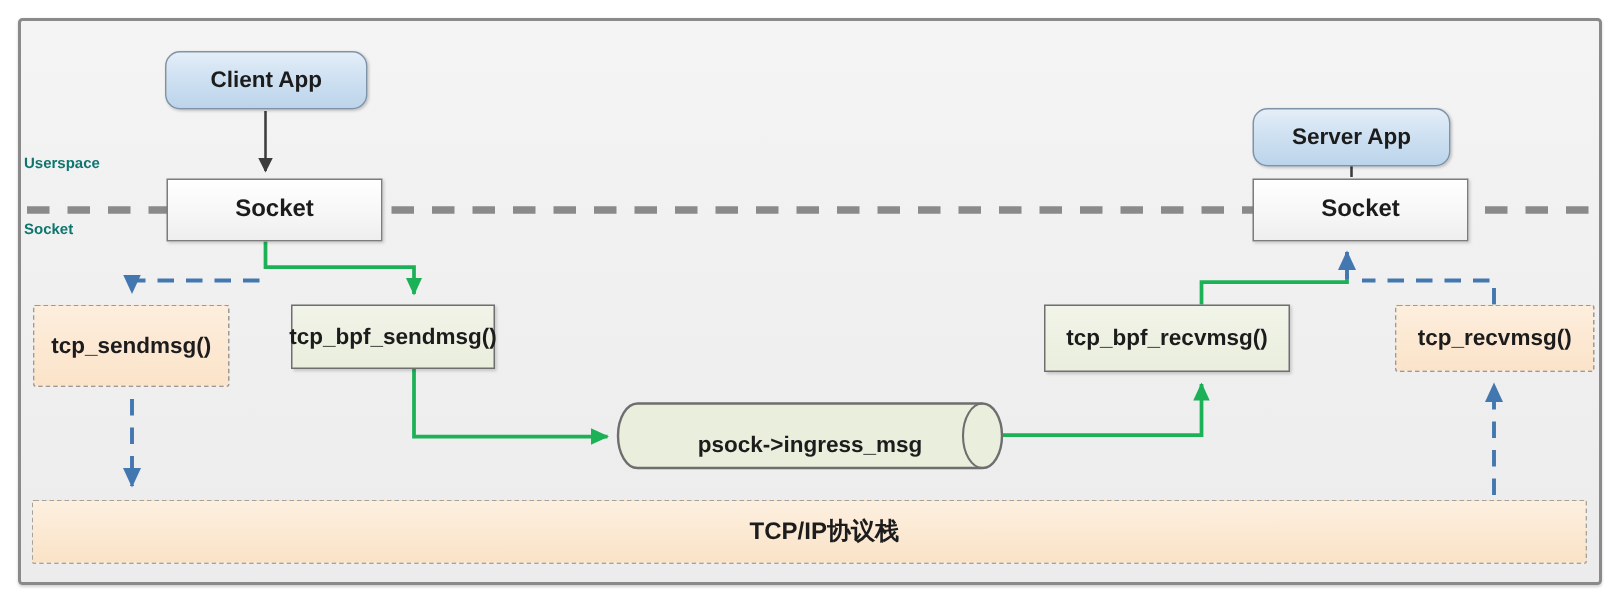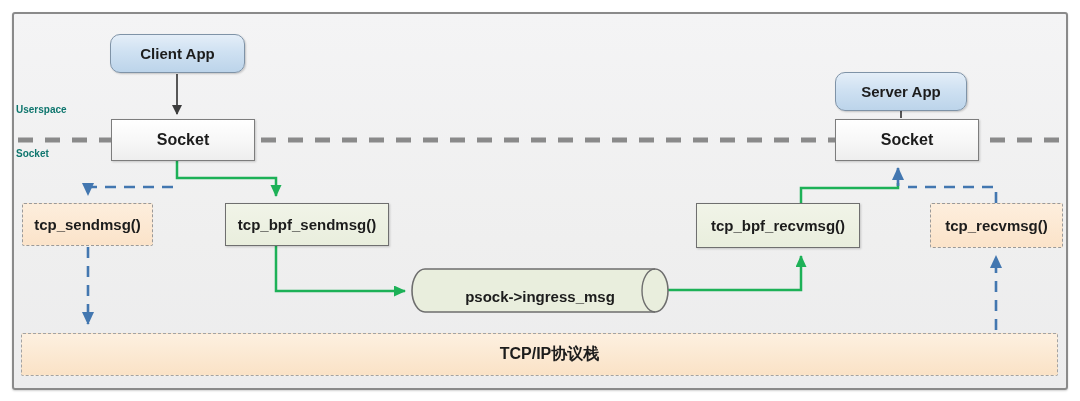--- a/index.html
+++ b/index.html
@@ -15,21 +15,21 @@
   .node{position:absolute;z-index:3;display:flex;align-items:center;justify-content:center;
         box-sizing:border-box;color:#1c1c1c;text-align:center;}
   .app{width:135px;height:39px;border:1.6px solid #7f93a7;border-radius:10px;
        background:linear-gradient(180deg,#e4eef8 0%,#cfe1f2 45%,#bcd4ea 100%);
        font-size:15px;font-weight:600;box-shadow:1px 1px 2px rgba(0,0,0,.2);}
   .socket{width:144px;height:42px;border:1.6px solid #7d7d7d;
           background:linear-gradient(180deg,#ffffff 0%,#f6f6f6 60%,#eeeeee 100%);
           font-size:16px;font-weight:600;box-shadow:1px 1px 2px rgba(0,0,0,.18);}
   .fn-green{height:43px;border:1.5px solid #6f6f6f;background:linear-gradient(180deg,#f1f4e8 0%,#e9eedd 100%);
             font-size:15px;font-weight:700;box-shadow:1px 1px 2px rgba(0,0,0,.18);}
-  .fn-peach{height:43px;border:1.6px dashed #9a9a9a;border-radius:2px;
+  .fn-peach{height:55px;border:1.6px dashed #9a9a9a;border-radius:2px;
             background:linear-gradient(180deg,#fdeedd 0%,#fbe3c9 100%);
             font-size:15px;font-weight:700;}
   .stack{position:absolute;left:21px;top:333px;width:1037px;height:43px;z-index:3;
          border:1.6px dashed #a3a3a3;border-radius:2px;box-sizing:border-box;
          background:linear-gradient(180deg,#fdf0e0 0%,#fae2c6 100%);
          display:flex;align-items:center;justify-content:center;
          font-size:16px;font-weight:700;color:#1c1c1c;padding-left:20px;}
   .side-label{position:absolute;left:16px;z-index:3;color:#0f766e;font-weight:700;font-size:10px;}
   .cyl-label{position:absolute;left:424px;top:269px;width:232px;height:55px;z-index:3;
              display:flex;align-items:center;justify-content:center;
@@ -78,21 +78,21 @@
   <div class="side-label" style="top:104px;">Userspace</div>
   <div class="side-label" style="top:148px;">Socket</div>
 
   <div class="node app" style="left:110px;top:34px;">Client App</div>
   <div class="node app" style="left:835px;top:24px;width:132px;margin-top:48px;">Server App</div>
 
   <div class="node socket" style="left:111px;top:119px;">Socket</div>
   <div class="node socket" style="left:835px;top:119px;">Socket</div>
 
   <div class="node fn-peach" style="left:22px;top:203px;width:131px;">tcp_sendmsg()</div>
-  <div class="node fn-green" style="left:194px;top:203px;width:164px;margin-left:31px;">tcp_bpf_sendmsg()</div>
+  <div class="node fn-green" style="left:194px;top:203px;width:136px;">tcp_bpf_sendmsg()</div>
   <div class="node fn-green" style="left:696px;top:203px;width:164px;height:45px;">tcp_bpf_recvmsg()</div>
   <div class="node fn-peach" style="left:930px;top:203px;width:133px;height:45px;">tcp_recvmsg()</div>
 
   <div class="cyl-label">psock-&gt;ingress_msg</div>
 
   <div class="stack">TCP/IP协议栈</div>
 
 </div>
 
 </body></html>

